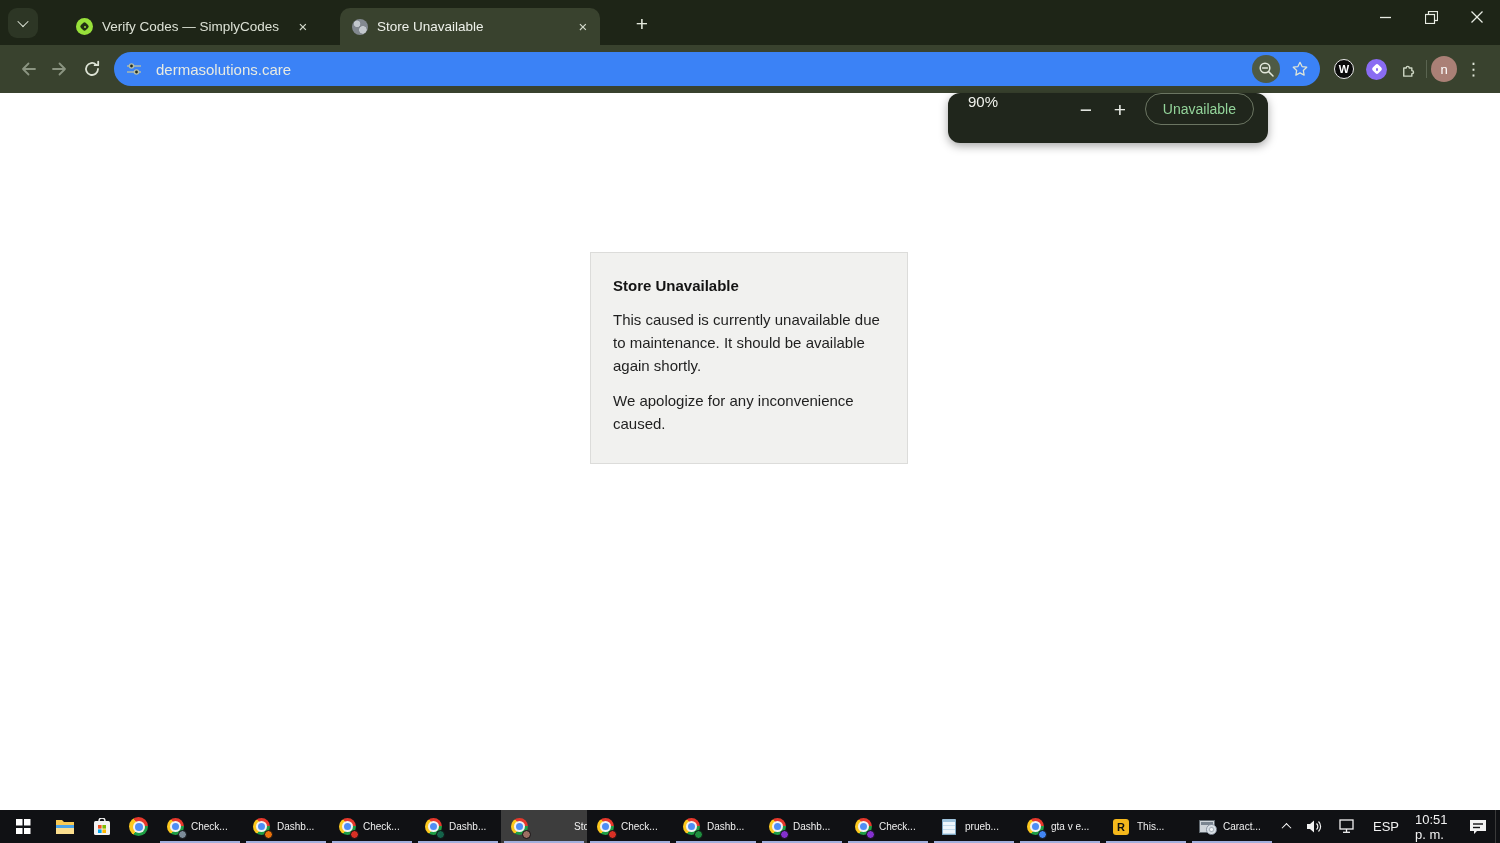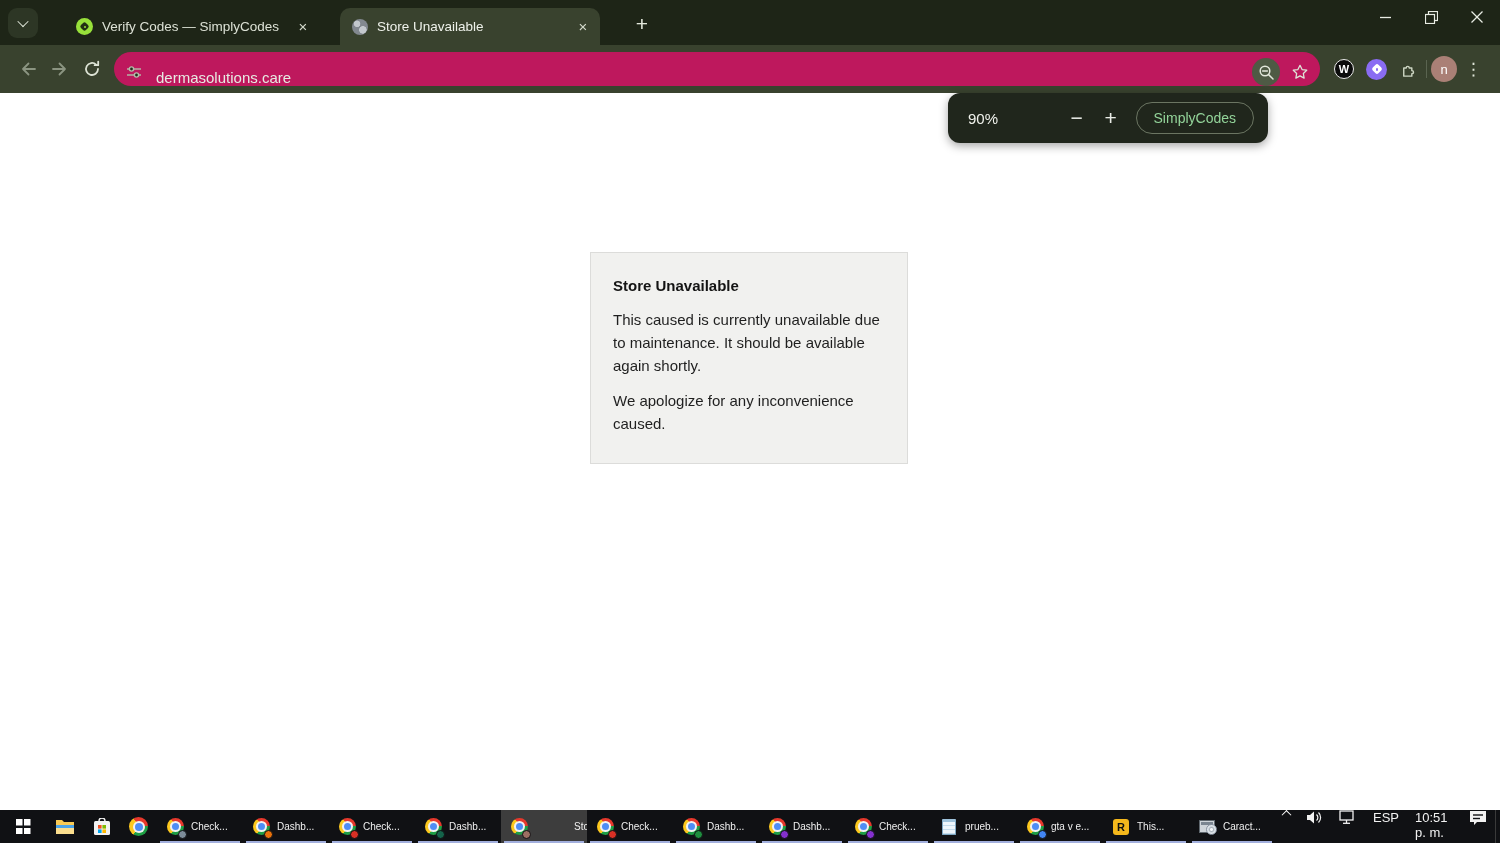--- a/index.html
+++ b/index.html
@@ -31,22 +31,22 @@
                     border-radius:2px; transform:rotate(45deg); }
   .ico-sc::after { content:""; position:absolute; left:7.5px; top:7.5px; width:2px; height:2px; border-radius:50%; background:#98e13a; }
   .ico-globe { width:16px; height:16px; border-radius:50%; flex:none;
                background: radial-gradient(circle at 32% 30%, #c3c8cd 3px, transparent 3.5px),
                            radial-gradient(circle at 68% 68%, #c3c8cd 3.5px, transparent 4px), #82888f; }
 
   
   .toolbar { height:48px; background:#39422e; display:flex; align-items:center; padding:0 10px 0 12px; flex:none; }
   .nav-btn { width:32px; height:32px; border-radius:50%; display:flex; align-items:center; justify-content:center;
              cursor:pointer; flex:none; }
-  .omnibox { flex:1; height:34px; background:#be185d; border-radius:17px; margin:0 10px 0 6px; display:flex;
-             align-items:flex-end; padding:0 6px 0 6px; min-width:0; }
+  .omnibox { flex:1; height:34px; background:#3b82f6; border-radius:17px; margin:0 10px 0 6px; display:flex;
+             align-items:center; padding:0 6px 0 6px; min-width:0; }
   .site-info-btn { width:28px; height:28px; border-radius:50%; display:flex; align-items:center; justify-content:center;
                    cursor:pointer; flex:none; }
   .url-text { flex:1; color:#e7eae2; font-size:15px; margin-left:8px; white-space:nowrap; overflow:hidden; }
   .zoom-indicator-btn { width:28px; height:28px; border-radius:50%; background:#4e5a44; display:flex; align-items:center;
                         justify-content:center; cursor:pointer; flex:none; margin-right:6px; }
   .bookmark-btn { width:28px; height:28px; display:flex; align-items:center; justify-content:center; cursor:pointer; flex:none; }
   .ext-area { display:flex; align-items:center; gap:12px; margin:0 4px; }
   .ico-ext-w { position:relative; width:20px; height:20px; border-radius:50%; background:#0b0b0b; border:1.5px solid #e9e9e9;
                color:#fff; font-size:11px; font-weight:bold; display:flex; align-items:center; justify-content:center; cursor:pointer; }
   .ico-ext-sc { position:relative; width:21px; height:21px; border-radius:50%; background:#8a6cf3; cursor:pointer; }
@@ -54,21 +54,21 @@
                         border-radius:2px; transform:rotate(45deg); }
   .ico-ext-sc::after { content:""; position:absolute; left:9.5px; top:9.5px; width:2.5px; height:2.5px; border-radius:50%; background:#8a6cf3; }
   .tb-divider { width:1px; height:18px; background:#5a6450; margin:0 4px; }
   .avatar { width:26px; height:26px; border-radius:50%; background:#aa8076; color:#fff; font-size:13px;
             display:flex; align-items:center; justify-content:center; cursor:pointer; }
   .kebab { color:#dfe5d8; font-size:17px; letter-spacing:0; padding:0 8px; cursor:pointer; }
 
   
   .content { flex:1; background:#ffffff; position:relative; }
   .zoom-popup { position:absolute; left:948px; top:0px; width:320px; height:50px; background:#20261c;
-                border-radius:12px; box-shadow:0 3px 10px rgba(0,0,0,.35); display:flex; align-items:center;
+                border-radius:12px; box-shadow:0 3px 10px rgba(0,0,0,.35); display:flex; align-items:flex-start;
                 padding:0 14px 0 20px; z-index:5; }
   .zoom-level { color:#f0f2ec; font-size:15px; }
   .zoom-spacer { flex:1; }
   .zoom-btn { width:34px; height:34px; border-radius:50%; color:#e9ece6; font-size:21px; display:flex;
               align-items:center; justify-content:center; cursor:pointer; }
   .zoom-reset-btn { margin-left:8px; border:1px solid #6b7562; border-radius:17px; padding:7px 17px;
                     color:#93d49a; font-size:14px; cursor:pointer; background:transparent; }
   .store-box { position:absolute; left:590px; top:159px; width:318px; height:212px; background:#f1f1ef;
                border:1px solid #dcdcda; padding:24px 22px; }
   .store-box h1 { font-size:15px; font-weight:bold; color:#141414; margin-bottom:14px; }
@@ -99,21 +99,21 @@
   .ico-notepad { width:14px; height:16px; border:1px solid #7fa8c4; border-top:3px solid #9fc3dc; border-radius:1px;
                  background:repeating-linear-gradient(#eef6fc 0 3px,#c4dcec 3px 4px); }
   .ico-rockstar { width:16px; height:16px; background:#f5b81c; border-radius:3px; position:relative; }
   .ico-rockstar::before { content:"R"; position:absolute; left:0; top:0; right:0; bottom:0; display:flex;
                           align-items:center; justify-content:center; color:#111; font-size:11px; font-weight:bold; }
   .ico-system { width:16px; height:13px; background:#cfd4d9; border:1px solid #5f676e; position:relative; }
   .ico-system::before { content:""; position:absolute; left:1px; top:1px; right:1px; height:3px; background:#7b8590; }
   .ico-system::after { content:""; position:absolute; width:9px; height:9px; border-radius:50%; right:-3px; bottom:-3px;
                        background:radial-gradient(circle,#f4f6f8 1px,#aab3bc 2px,#dfe5ea 3.5px); border:1px solid #8892a0; }
   .tray { margin-left:auto; display:flex; align-items:center; }
-  .tray-item { height:33px; display:flex; justify-content:center; padding:0 8px; cursor:pointer; }
+  .tray-item { height:33px; display:flex; align-items:center; justify-content:center; padding:0 8px; cursor:pointer; }
   .chev-up { width:7px; height:7px; border-left:1.6px solid #fff; border-top:1.6px solid #fff;
              transform:rotate(45deg) translate(1px,1px); }
   .tray-text { font-size:13px; color:#f2f2f2; }
   .tb-end-divider { width:1px; height:33px; background:#3a3a3a; }
   .show-desktop { width:13px; height:33px; cursor:pointer; }
 </style>
 </head>
 <body>
 
 <div class="screen">
@@ -210,21 +210,21 @@
     <div class="kebab">⋮</div>
   </div>
 
   <div class="content">
 
     <div class="zoom-popup">
       <span class="zoom-level">90%</span>
       <span class="zoom-spacer"></span>
       <div class="zoom-btn">−</div>
       <div class="zoom-btn">+</div>
-      <button class="zoom-reset-btn">SimplyCodes</button>
+      <button class="zoom-reset-btn">Unavailable</button>
     </div>
 
     <div class="store-box">
       <h1>Store Unavailable</h1>
       <p>This caused is currently unavailable due to maintenance. It should be available again shortly.</p>
       <p>We apologize for any inconvenience caused.</p>
     </div>
   </div>
 
   <div class="taskbar">

